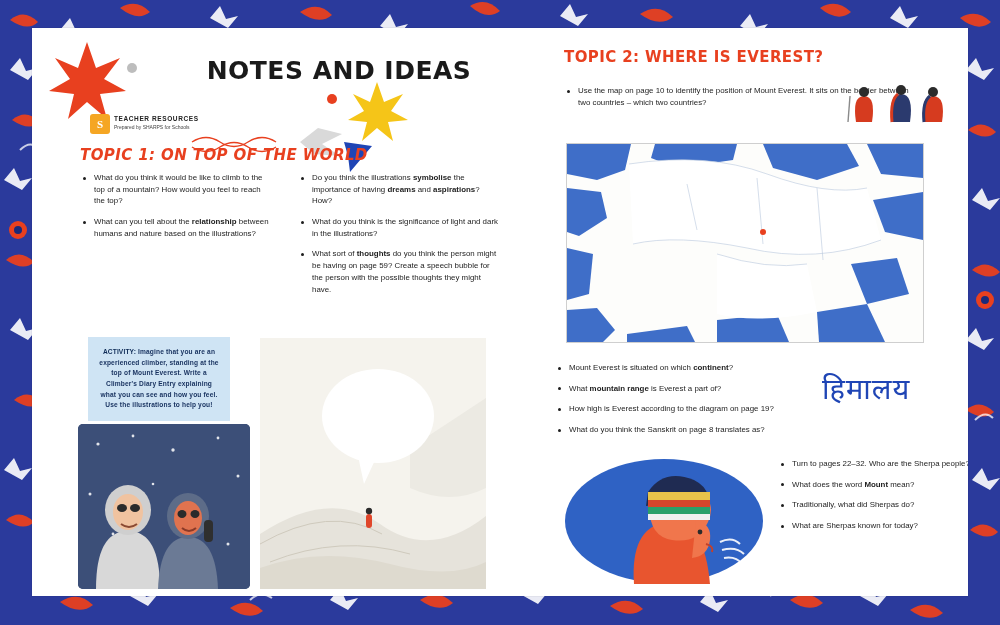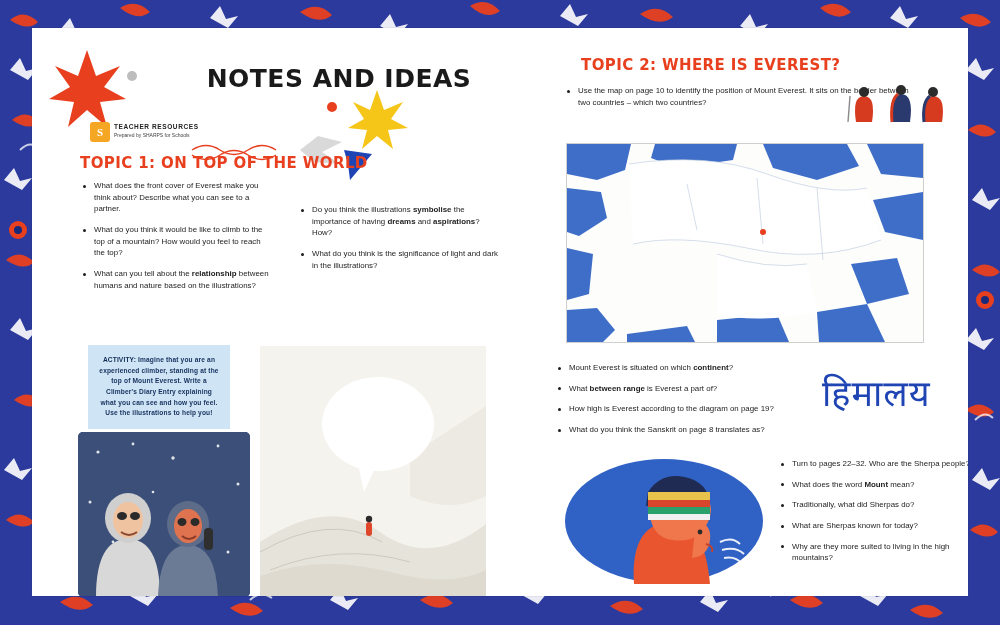--- a/index.html
+++ b/index.html
@@ -16,21 +16,21 @@
     overflow:hidden;
   }
   .page{
     position:absolute;
     left:32px;top:28px;
     width:936px;height:568px;
     background:#ffffff;
     box-shadow:0 0 0 1px rgba(0,0,0,0.04);
     overflow:hidden;
   }
-  .col-left{position:absolute;left:0;top:12px;width:490px;height:100%;}
+  .col-left{position:absolute;left:0;top:4px;width:490px;height:100%;}
   .col-right{position:absolute;left:490px;top:0;width:446px;height:100%;}
 
   
   .main-title{
     position:absolute;left:142px;top:24px;width:330px;
     font-family:"DejaVu Sans", sans-serif;
     font-weight:bold;
     font-size:25px;
     line-height:1.22;
     letter-spacing:0.5px;
@@ -50,43 +50,43 @@
   .logo-text .l2{font-size:5px;color:#444;margin-top:2px;}
 
   .topic-head{
     font-family:"DejaVu Sans", sans-serif;
     font-weight:bold;
     font-size:15px;
     letter-spacing:0.4px;
     color:#e8401f;
     text-transform:uppercase;
   }
-  #topic1-head{position:absolute;left:48px;top:114px;}
-  #topic2-head{position:absolute;left:42px;top:28px;margin-left:17px;}
+  #topic1-head{position:absolute;left:48px;top:114px;font-style:italic;}
+  #topic2-head{position:absolute;left:42px;top:20px;}
 
   
   ul.q{list-style:none;margin:0;padding:0;}
   ul.q li{
     position:relative;
     padding-left:12px;
     margin-bottom:9px;
     font-size:7.9px;
     line-height:1.48;
     color:#1d1d1d;
   }
   ul.q li:before{
     content:"";
     position:absolute;left:1px;top:4.5px;
     width:3px;height:3px;border-radius:50%;
     background:#1d1d1d;
   }
   ul.q li b{font-weight:bold;}
 
   #q-col-a{position:absolute;left:50px;top:140px;width:190px;}
-  #q-col-b{position:absolute;left:268px;top:140px;width:200px;margin-top:24px;}
+  #q-col-b{position:absolute;left:268px;top:140px;width:200px;}
 
   
   .activity{
     position:absolute;left:56px;top:305px;width:142px;
     background:#cfe4f4;
     padding:10px 11px;
     box-sizing:border-box;
     font-size:6.6px;
     line-height:1.62;
     color:#16305e;
@@ -102,21 +102,21 @@
   #illus-mountain{left:228px;top:306px;width:226px;height:251px;background:#f4f2ec;}
   #illus-map{left:44px;top:115px;width:356px;height:198px;background:#ffffff;border:1px solid #cfcfcf;}
   #illus-sherpa{left:42px;top:430px;width:200px;height:126px;}
 
   
   #map-intro{position:absolute;left:44px;top:57px;width:356px;}
   #q-after-map{position:absolute;left:35px;top:334px;width:260px;}
   .sanskrit{
     position:absolute;left:300px;top:340px;
     font-family:"DejaVu Sans", sans-serif;
-    font-size:36px;
+    font-size:29px;
     color:#1f45b5;
     letter-spacing:1px;
   }
   #q-sherpa{position:absolute;left:258px;top:430px;width:190px;}
 
   .small-figs{position:absolute;right:18px;top:36px;width:110px;height:62px;}
 </style>
 </head>
 <body>
 
@@ -225,27 +225,27 @@
       <div class="logo-mark">S</div>
       <div class="logo-text">
         <div class="l1">TEACHER RESOURCES</div>
         <div class="l2">Prepared by SHARPS for Schools</div>
       </div>
     </div>
 
     <div class="topic-head" id="topic1-head">Topic 1: On top of the world</div>
 
     <ul class="q" id="q-col-a">
-        <li>What does the front cover of Everest make you think about? Describe what you can see to a partner.</li>
         <li>What do you think it would be like to climb to the top of a mountain? How would you feel to reach the top?</li>
         <li>What can you tell about the <b>relationship</b> between humans and nature based on the illustrations?</li>
       </ul>
     <ul class="q" id="q-col-b">
         <li>Do you think the illustrations <b>symbolise</b> the importance of having <b>dreams</b> and <b>aspirations</b>? How?</li>
         <li>What do you think is the significance of light and dark in the illustrations?</li>
+        <li>What sort of <b>thoughts</b> do you think the person might be having on page 59? Create a speech bubble for the person with the possible thoughts they might have.</li>
       </ul>
 
     <div class="activity">
       <span class="lead">ACTIVITY:</span>
       <span>Imagine that you are an experienced climber, standing at the top of Mount Everest. Write a Climber's Diary Entry explaining what you can see and how you feel. Use the illustrations to help you!</span>
     </div>
 
     <div class="illus" id="illus-climbers">
       <svg width="172" height="165" viewBox="0 0 172 165">
         <rect width="172" height="165" fill="#3c4f78"></rect>
@@ -367,21 +367,21 @@
           <path d="M250 44 L256 116"></path>
         </g>
         <g fill="#e8401f">
           <circle cx="196" cy="88" r="3"></circle>
         </g>
       </svg>
     </div>
 
     <ul class="q" id="q-after-map">
         <li>Mount Everest is situated on which <b>continent</b>?</li>
-        <li>What <b>between range</b> is Everest a part of?</li>
+        <li>What <b>mountain range</b> is Everest a part of?</li>
         <li>How high is Everest according to the diagram on page 19?</li>
         <li>What do you think the Sanskrit on page 8 translates as?</li>
       </ul>
 
     <div class="sanskrit">हिमालय</div>
 
     <div class="illus" id="illus-sherpa">
       <svg width="200" height="126" viewBox="0 0 200 126">
         <ellipse cx="100" cy="63" rx="99" ry="62" fill="#2f62c4"></ellipse>
         <g>
@@ -404,16 +404,15 @@
           </g>
         </g>
       </svg>
     </div>
 
     <ul class="q" id="q-sherpa">
         <li>Turn to pages 22–32. Who are the Sherpa people?</li>
         <li>What does the word <b>Mount</b> mean?</li>
         <li>Traditionally, what did Sherpas do?</li>
         <li>What are Sherpas known for today?</li>
-        <li>Why are they more suited to living in the high mountains?</li>
       </ul>
   </div>
 </div>
 
 </body></html>

